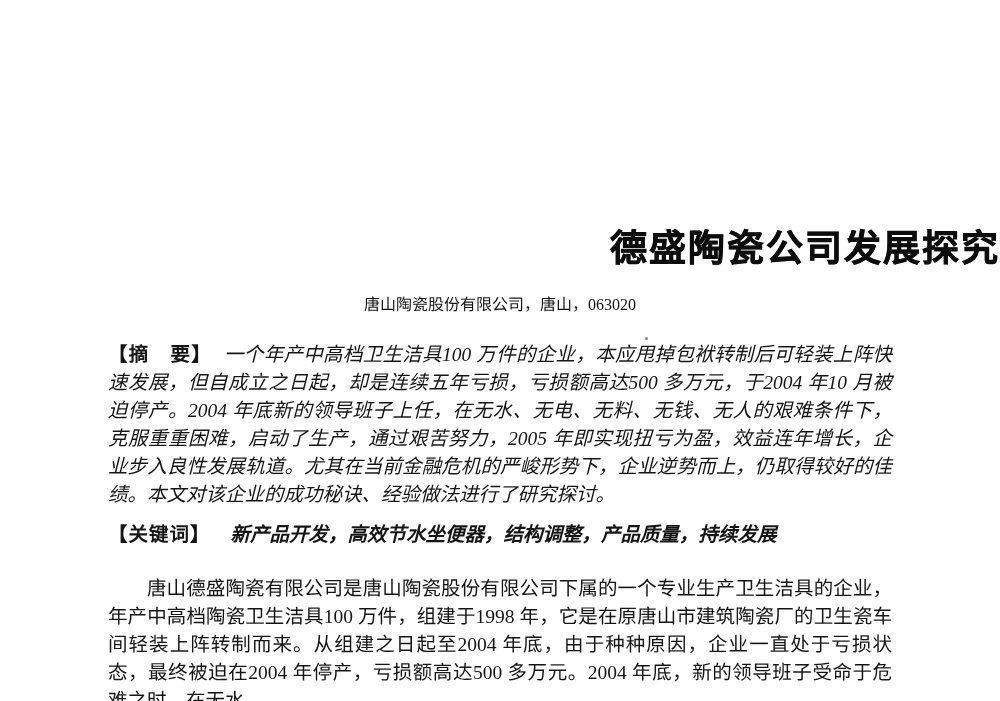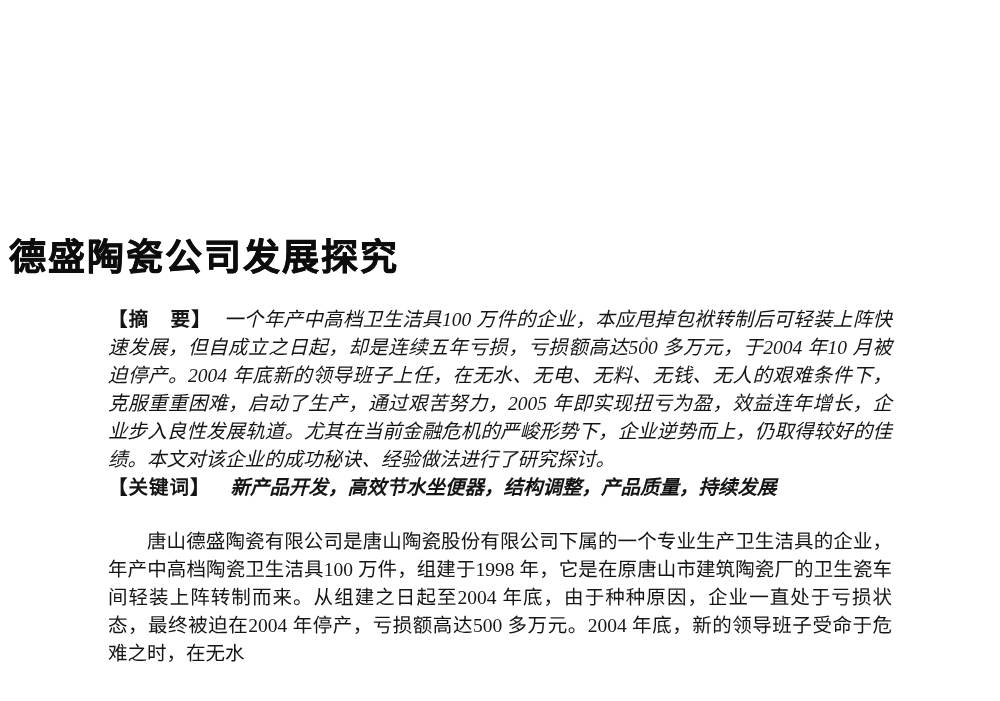--- a/index.html
+++ b/index.html
@@ -10,23 +10,23 @@
   .page {
     position: relative;
     width: 1000px;
     height: 701px;
     overflow: hidden;
     background: #ffffff;
     color: #151515;
     font-family: "Liberation Serif", serif;
   }
   .title {
-    margin: 9px;
+    margin: 0;
     padding-top: 227px;
-    text-align: left;
+    text-align: right;
     font-size: 37px;
     line-height: 44px;
     font-weight: 900;
     letter-spacing: 2px;
     color: #0d0d0d;
     -webkit-text-stroke: 0.6px #0d0d0d;
   }
   .author {
     margin-top: 23px;
     text-align: center;
@@ -55,21 +55,21 @@
     
     font-style: italic;
   }
   .label {
     font-weight: bold;
     font-style: normal;
     margin-right: 12px;
     letter-spacing: 1px;
   }
   .keywords {
-    margin: 0 auto;
+    margin: 12px auto;
     font-size: 19.5px;
     line-height: 28px;
   }
   .keywords .kai {
     font-weight: bold;
   }
   .keywords .label {
     margin-right: 20px;
   }
   .bodytext {
@@ -90,20 +90,21 @@
   }
 </style>
 </head>
 <body>
 
 <div class="page">
 
   <h1 class="title">德盛陶瓷公司发展探究</h1>
 
 
+  <div class="affiliation">唐山陶瓷股份有限公司，唐山，063020</div>
 
   <p class="abstract textblock"><span class="label">【摘　要】</span><span class="kai">一个年产中高档卫生洁具100 万件的企业，本应甩掉包袱转制后可轻装上阵快速发展，但自成立之日起，却是连续五年亏损，亏损额高达500 多万元，于2004 年10 月被迫停产。2004 年底新的领导班子上任，在无水、无电、无料、无钱、无人的艰难条件下，克服重重困难，启动了生产，通过艰苦努力，2005 年即实现扭亏为盈，效益连年增长，企业步入良性发展轨道。尤其在当前金融危机的严峻形势下，企业逆势而上，仍取得较好的佳绩。本文对该企业的成功秘诀、经验做法进行了研究探讨。</span></p>
 
   <p class="keywords textblock"><span class="label">【关键词】</span><span class="kai">新产品开发，高效节水坐便器，结构调整，产品质量，持续发展</span></p>
 
   <p class="bodytext textblock">唐山德盛陶瓷有限公司是唐山陶瓷股份有限公司下属的一个专业生产卫生洁具的企业，年产中高档陶瓷卫生洁具100 万件，组建于1998 年，它是在原唐山市建筑陶瓷厂的卫生瓷车间轻装上阵转制而来。从组建之日起至2004 年底，由于种种原因，企业一直处于亏损状态，最终被迫在2004 年停产，亏损额高达500 多万元。2004 年底，新的领导班子受命于危难之时，在无水</p>
 
   <div class="speck"></div>
 
 </div>

